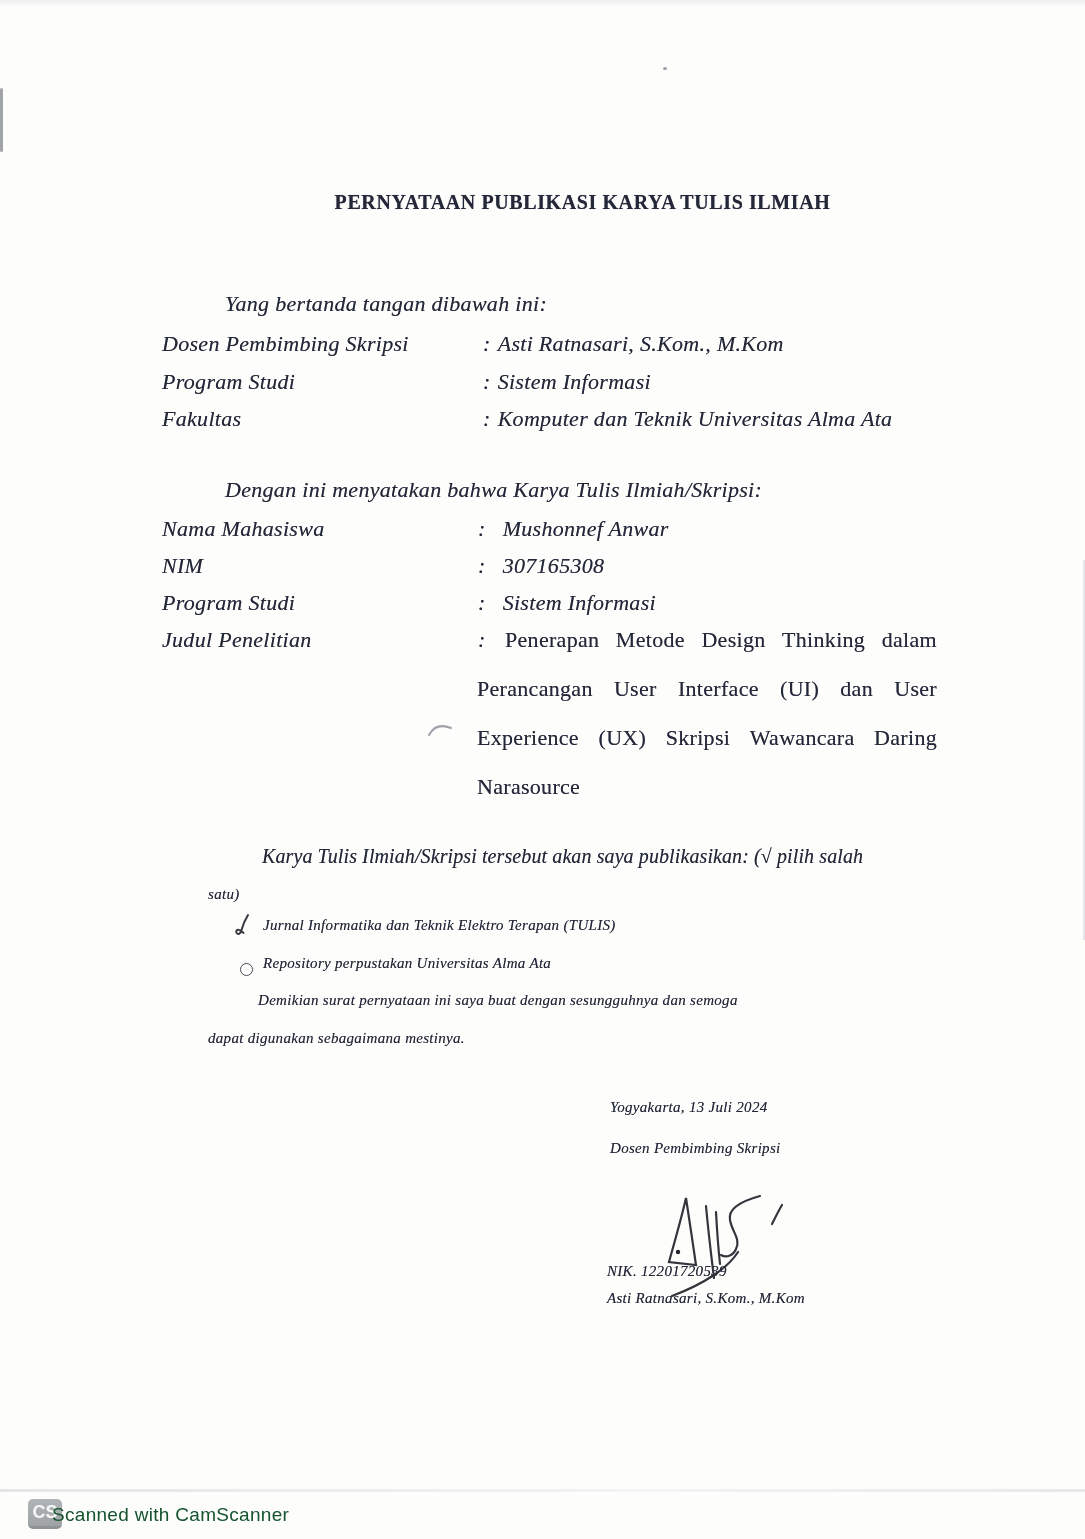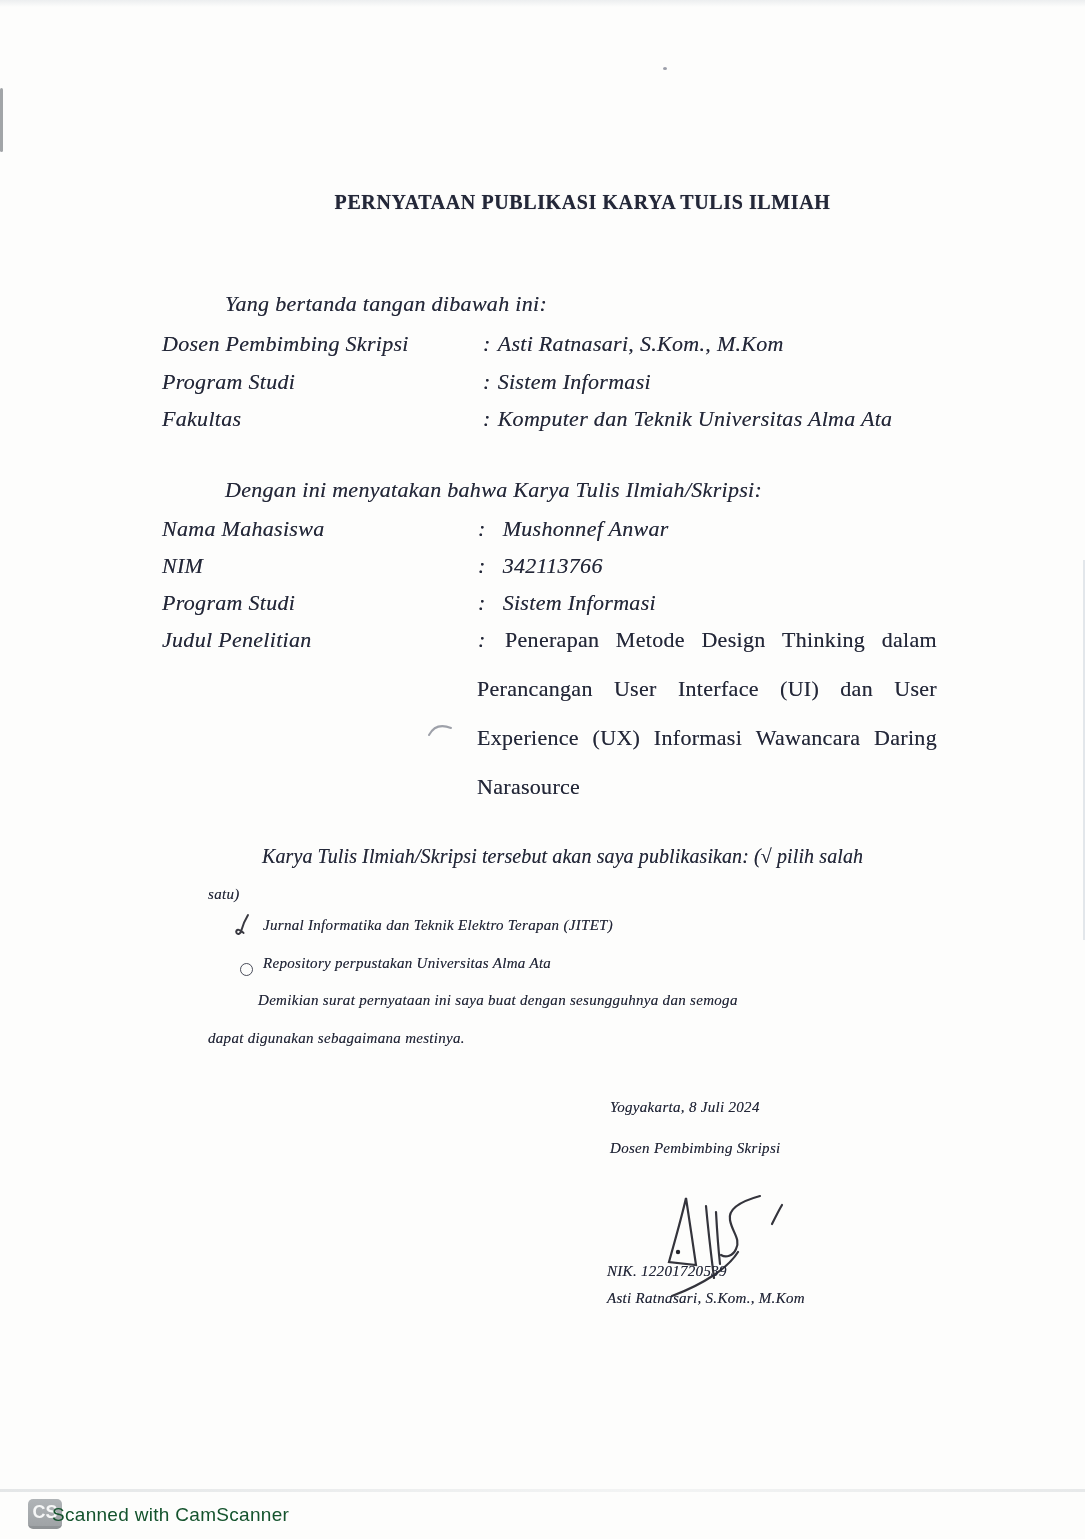--- a/index.html
+++ b/index.html
@@ -114,21 +114,21 @@
   </div>
 
   <div class="line" style="left:225px;top:477px">Dengan ini menyatakan bahwa Karya Tulis Ilmiah/Skripsi:</div>
 
   <div class="line" style="left:162px;top:516px">Nama Mahasiswa</div>
   <div class="line" style="left:478px;top:516px">
     <span class="colon-wide">:</span><span>Mushonnef Anwar</span>
   </div>
   <div class="line" style="left:162px;top:553px">NIM</div>
   <div class="line" style="left:478px;top:553px">
-    <span class="colon-wide">:</span><span>342113766</span>
+    <span class="colon-wide">:</span><span>307165308</span>
   </div>
   <div class="line" style="left:162px;top:590px">Program Studi</div>
   <div class="line" style="left:478px;top:590px">
     <span class="colon-wide">:</span><span>Sistem Informasi</span>
   </div>
 
   <div class="line" style="left:162px;top:627px">Judul Penelitian</div>
   <div class="line" style="left:478px;top:627px">:</div>
   <div class="judul-line" style="left:505px;top:627px;width:432px">
     <span>Penerapan</span>
@@ -141,42 +141,42 @@
     <span>Perancangan</span>
     <span class="italic">User</span>
     <span class="italic">Interface</span>
     <span>(UI)</span>
     <span>dan</span>
     <span class="italic">User</span>
   </div>
   <div class="judul-line" style="left:477px;top:725px;width:460px">
     <span class="italic">Experience</span>
     <span>(UX)</span>
-    <span>Informasi</span>
+    <span>Skripsi</span>
     <span>Wawancara</span>
     <span>Daring</span>
   </div>
   <div class="judul-line last" style="left:477px;top:774px;width:460px">
     <span>Narasource</span>
   </div>
 
   <div class="line sz20" style="left:262px;top:845px">Karya Tulis Ilmiah/Skripsi tersebut akan saya publikasikan: (√ pilih salah</div>
   <div class="line sz21" style="left:208px;top:886px">satu)</div>
 
   <svg class="check-svg" style="left:234px;top:913px" width="18" height="24" viewBox="0 0 18 24">
     <path d="M14,2 C11,7 8.5,13 7.5,17 C7,20.5 4,22 2.6,20 C1.5,18.3 2.8,16.4 4.8,16.9 C6.8,17.4 8.2,19 9.6,20" stroke="#23242c" stroke-width="2" fill="none" stroke-linecap="round" opacity="0.9"></path>
   </svg>
-  <div class="line sz21" style="left:263px;top:917px">Jurnal Informatika dan Teknik Elektro Terapan (JITET)</div>
+  <div class="line sz21" style="left:263px;top:917px">Jurnal Informatika dan Teknik Elektro Terapan (TULIS)</div>
   <div class="bullet-circle" style="left:240px;top:963px"></div>
   <div class="line sz21" style="left:263px;top:955px">Repository perpustakan Universitas Alma Ata</div>
 
   <div class="line sz21" style="left:258px;top:992px">Demikian surat pernyataan ini saya buat dengan sesungguhnya dan semoga</div>
   <div class="line sz21" style="left:208px;top:1030px">dapat digunakan sebagaimana mestinya.</div>
 
-  <div class="line sz21" style="left:610px;top:1099px">Yogyakarta, 8 Juli 2024</div>
+  <div class="line sz21" style="left:610px;top:1099px">Yogyakarta, 13 Juli 2024</div>
   <div class="line sz21" style="left:610px;top:1140px">Dosen Pembimbing Skripsi</div>
   <svg class="sig-svg" style="left:656px;top:1182px" width="134" height="118" viewBox="0 0 134 118">
     <g stroke="#23242c" stroke-width="2.2" fill="none" stroke-linecap="round" opacity="0.92">
       <path d="M30,16 C26,34 18,62 13,80 L40,83 C37,62 33,36 30,16 Z"></path>
       <path d="M50,24 C52,46 55,72 58,96"></path>
       <path d="M60,30 C61,48 62,64 64,82"></path>
       <path d="M104,14 C82,20 72,28 74,38 C76,50 85,57 80,67 C77,74 70,76 65,73"></path>
       <path d="M82,70 C72,86 48,102 16,114"></path>
       <path d="M116,42 C120,34 123,28 126,23"></path>
     </g>

